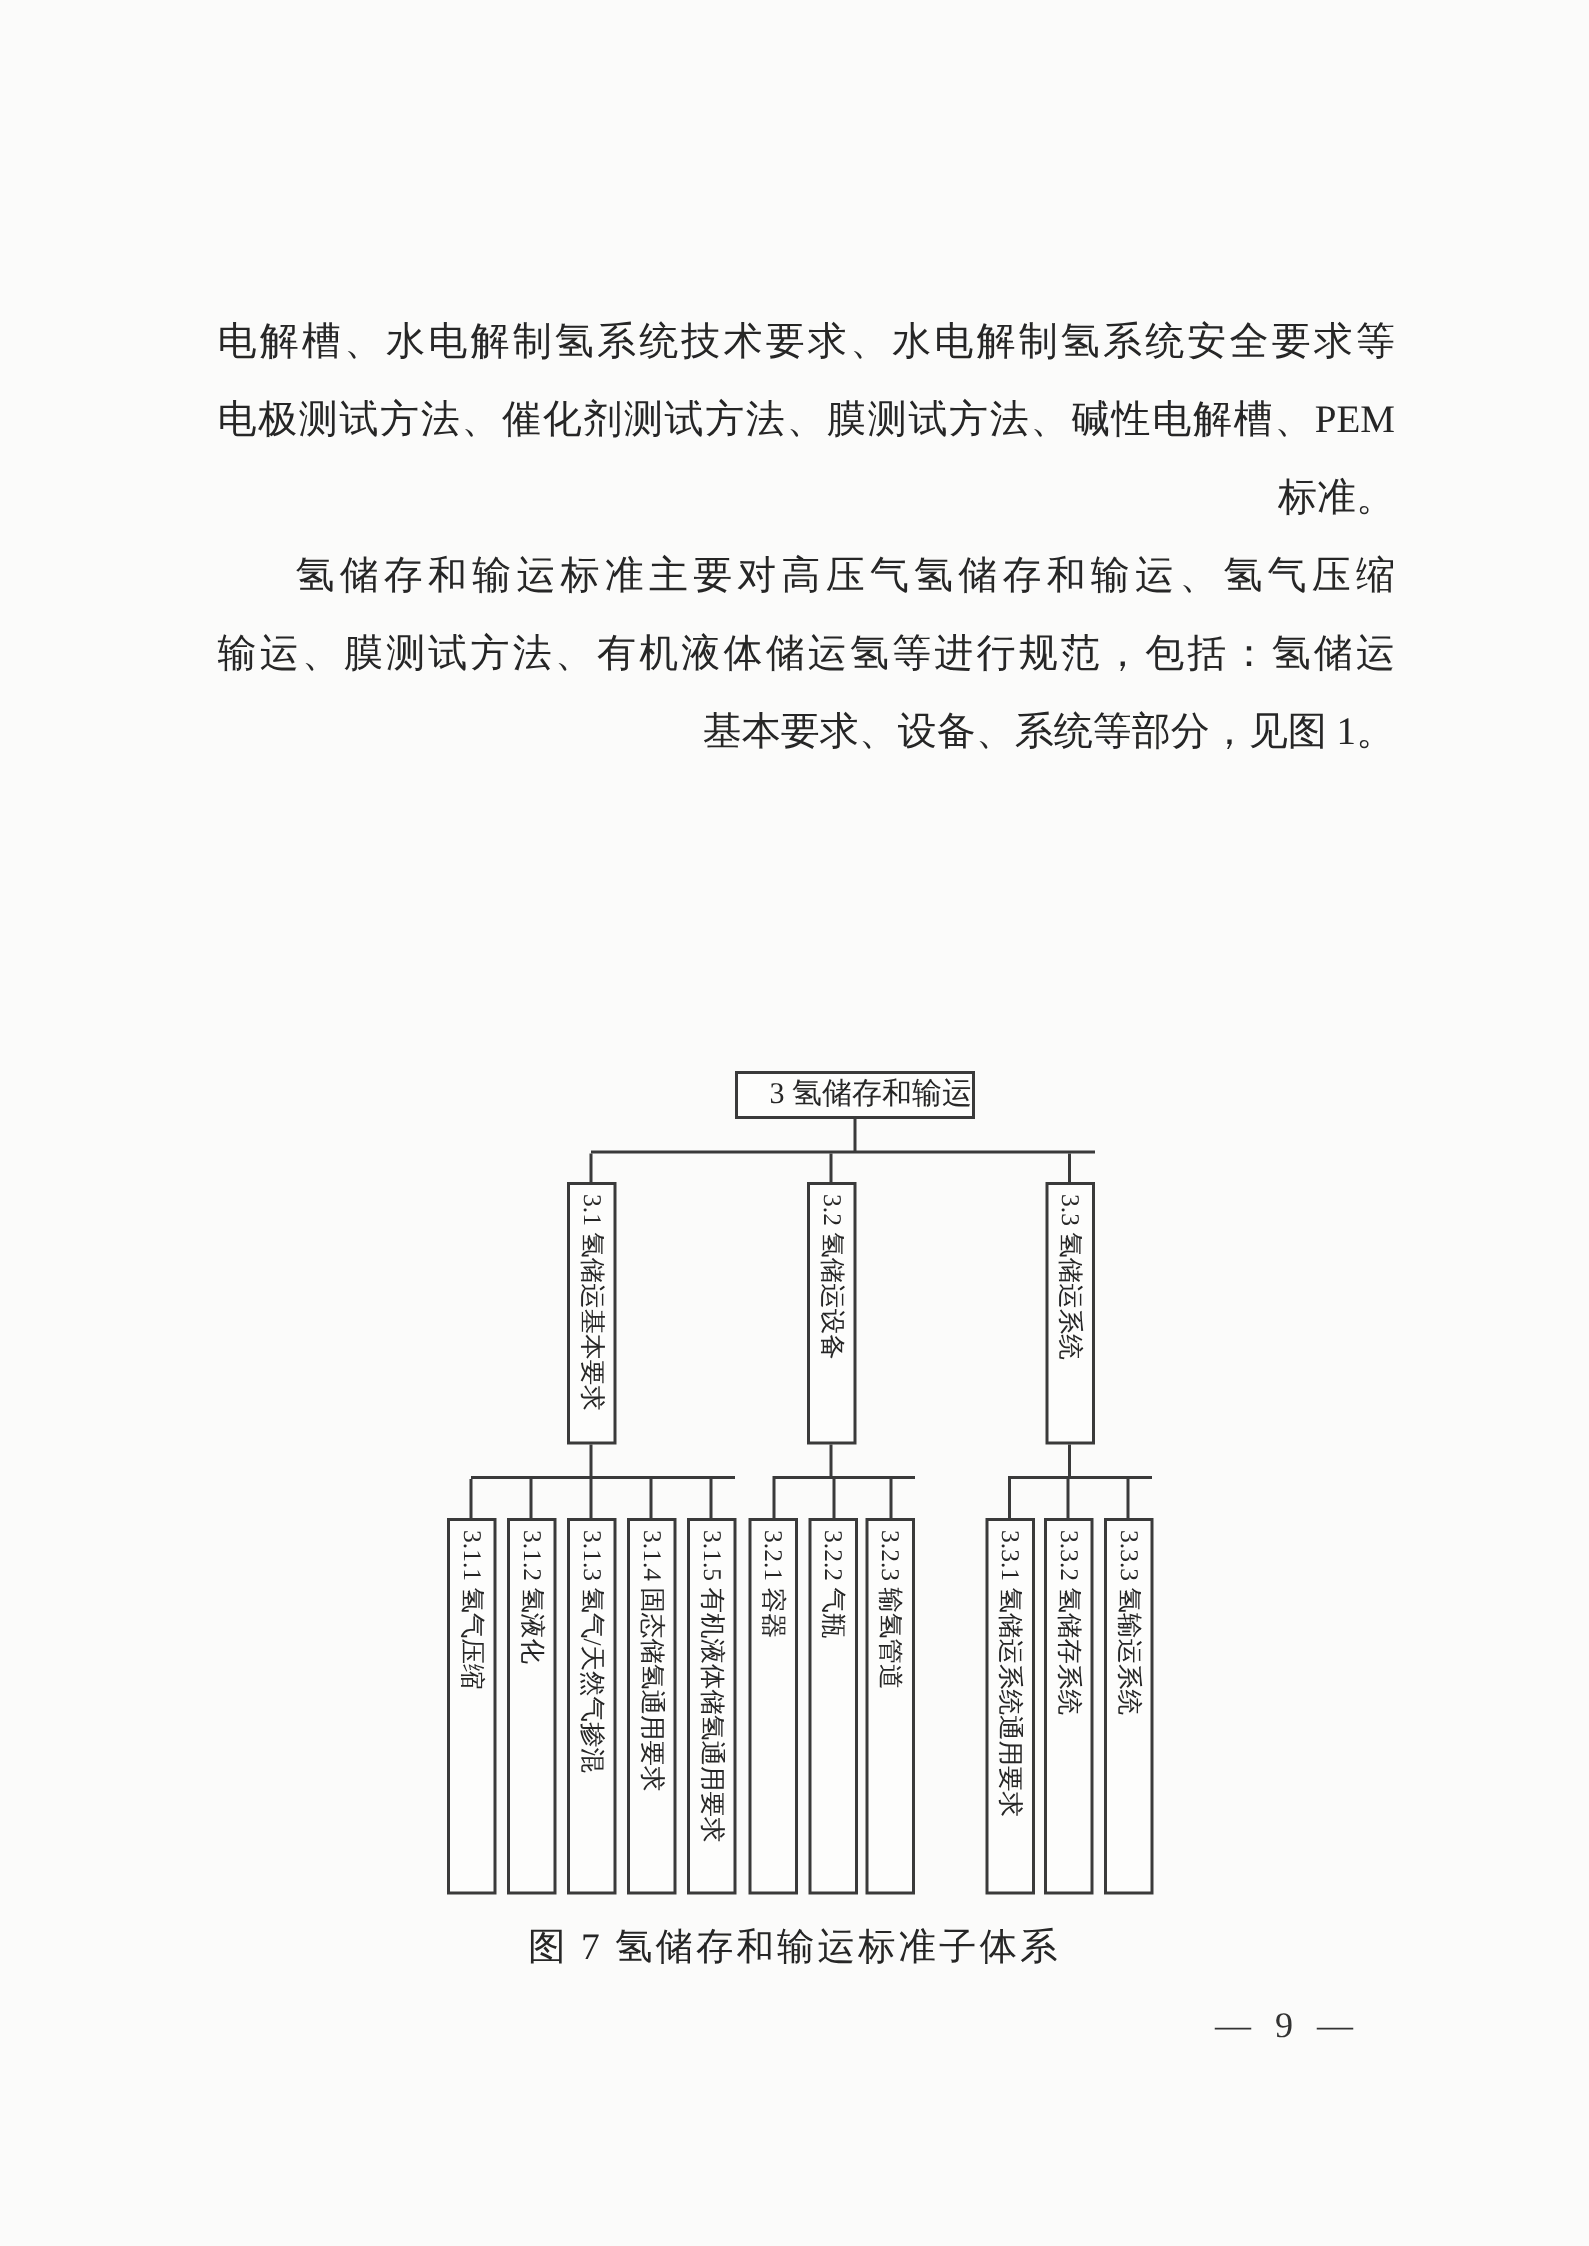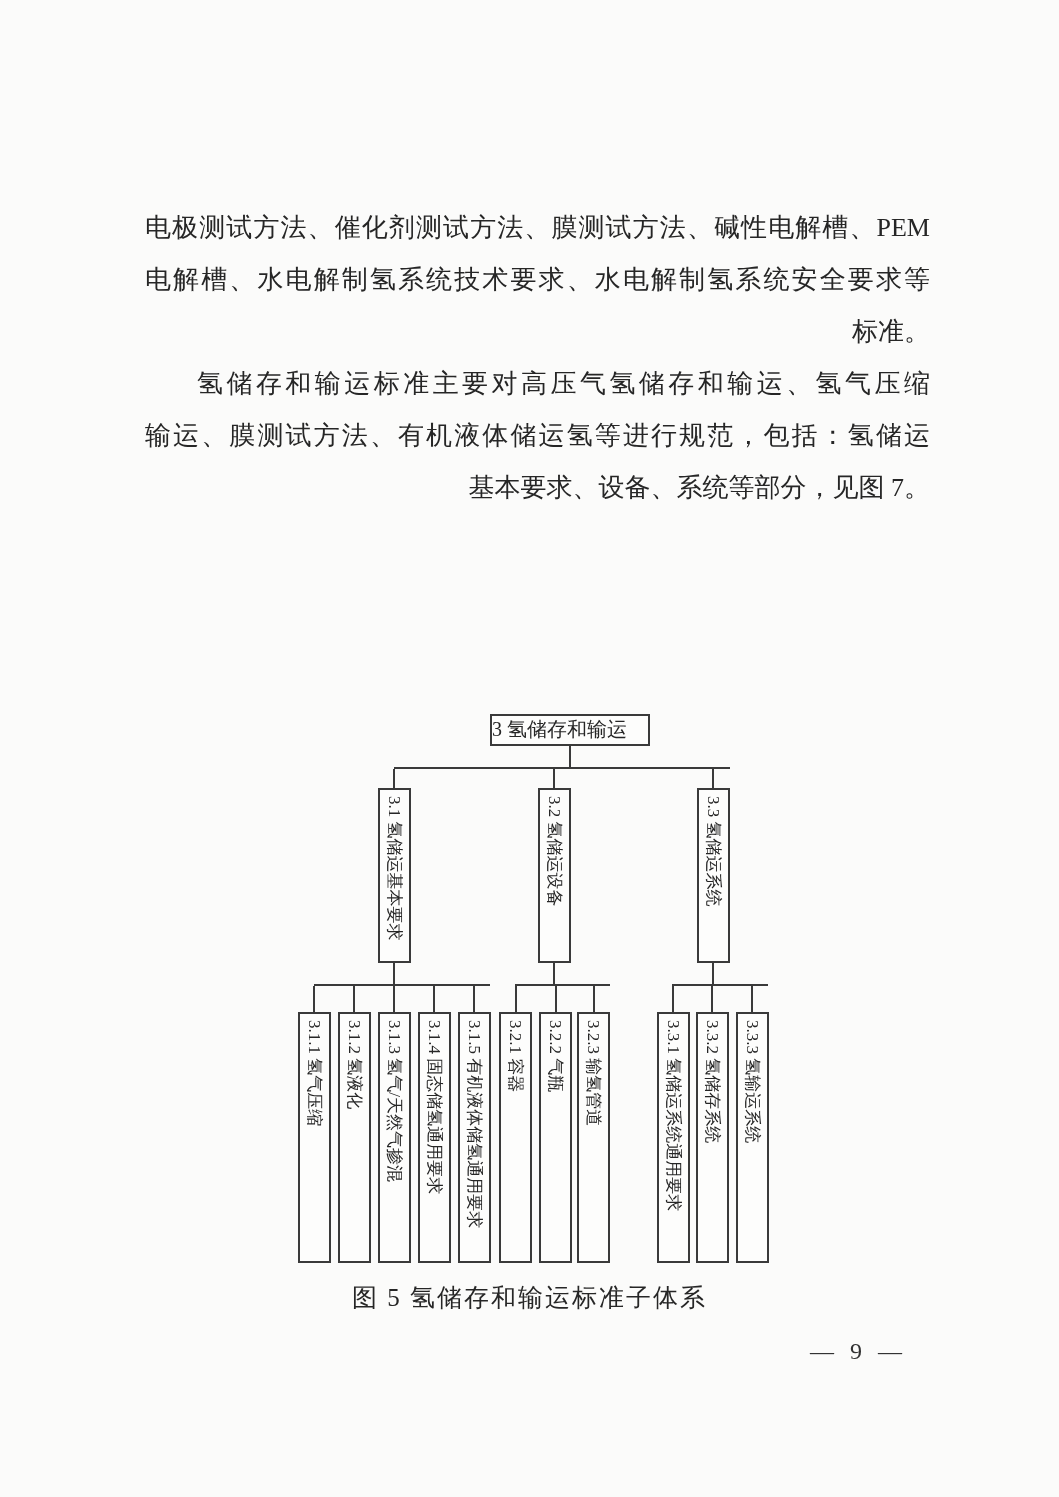--- a/index.html
+++ b/index.html
@@ -21,21 +21,21 @@
   .tl { height:52px; line-height:52px; overflow:hidden; }
   .jl { text-align:justify; text-align-last:justify; }
   .ll { text-align:right; }
   .ind2 { text-indent:52px; }
   .ind1 { text-indent:33px; }
   
   .cline { position:absolute; background:#3a3a3a; }
   .rootbox {
     position:absolute; left:490px; top:714px; width:160px; height:32px;
     border:2px solid #3a3a3a; box-sizing:border-box; background:#fdfdfc;
-    text-align:left; line-height:27px; font-size:20px; overflow:hidden;
+    text-align:right; line-height:27px; font-size:20px; overflow:hidden;
   }
   .vbox {
     position:absolute; width:33px; box-sizing:border-box;
     border:2px solid #3a3a3a; background:#fdfdfc;
     writing-mode:vertical-rl; text-orientation:sideways;
     font-size:17px; line-height:29px; letter-spacing:0;
     padding-top:6px; overflow:hidden; color:#262626;
   }
   .lvl2 { top:788px; height:175px; }
   .lvl3 { top:1012px; height:251px; }
@@ -47,26 +47,26 @@
     position:absolute; left:810px; top:1338px;
     font-size:24px; letter-spacing:5px; color:#333;
   }
 </style>
 </head>
 <body>
 
 <div class="page">
 
   <div class="textblock">
+    <div class="tl jl">电解槽、水电解制氢系统技术要求、水电解制氢系统安全要求等</div>
     <div class="tl jl">电极测试方法、催化剂测试方法、膜测试方法、碱性电解槽、PEM</div>
-    <div class="tl jl">电解槽、水电解制氢系统技术要求、水电解制氢系统安全要求等</div>
     <div class="tl ll">标准。</div>
     <div class="tl jl ind2">氢储存和输运标准主要对高压气氢储存和输运、氢气压缩</div>
     <div class="tl jl">输运、膜测试方法、有机液体储运氢等进行规范，包括：氢储运</div>
-    <div class="tl ll">基本要求、设备、系统等部分，见图 7。</div>
+    <div class="tl ll">基本要求、设备、系统等部分，见图 1。</div>
   </div>
 
   <div>
 
     <div class="rootbox">3 氢储存和输运</div>
 
     <div class="cline" style="left:569px;top:746px;width:2px;height:22px;"></div>
     <div class="cline" style="left:394px;top:767px;width:336px;height:2px;"></div>
     <div class="cline" style="left:393px;top:769px;width:2px;height:19px;"></div>
     <div class="cline" style="left:553px;top:769px;width:2px;height:19px;"></div>
@@ -103,18 +103,18 @@
     <div class="vbox lvl3" style="left:458px;">3.1.5 有机液体储氢通用要求</div>
 
     <div class="vbox lvl3" style="left:499px;">3.2.1 容器</div>
     <div class="vbox lvl3" style="left:539px;">3.2.2 气瓶</div>
     <div class="vbox lvl3" style="left:577px;">3.2.3 输氢管道</div>
 
     <div class="vbox lvl3" style="left:657px;">3.3.1 氢储运系统通用要求</div>
     <div class="vbox lvl3" style="left:696px;">3.3.2 氢储存系统</div>
     <div class="vbox lvl3" style="left:736px;">3.3.3 氢输运系统</div>
 
-    <div class="caption">图 5 氢储存和输运标准子体系</div>
+    <div class="caption">图 7 氢储存和输运标准子体系</div>
   </div>
 
   <div class="pagenum">— 9 —</div>
 
 </div>
 
 </body></html>

